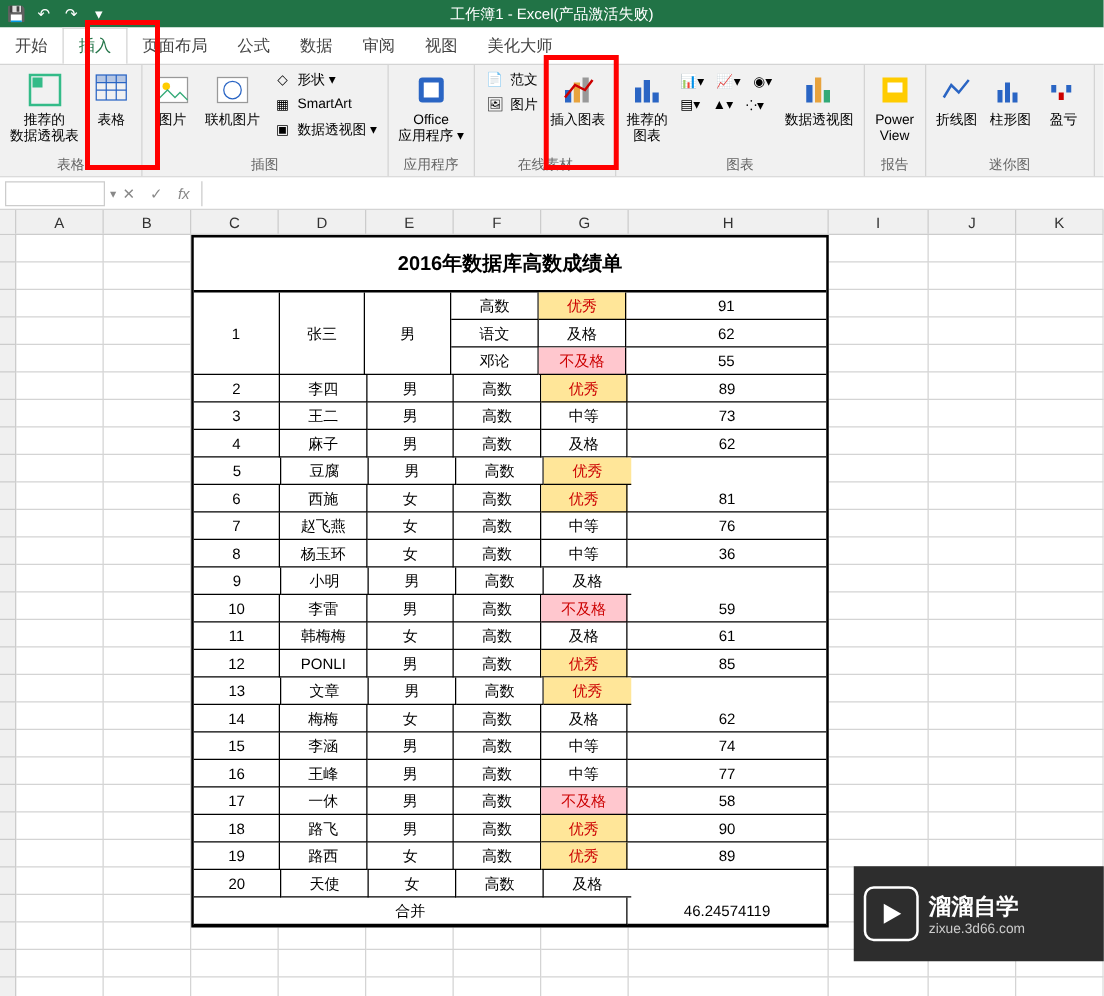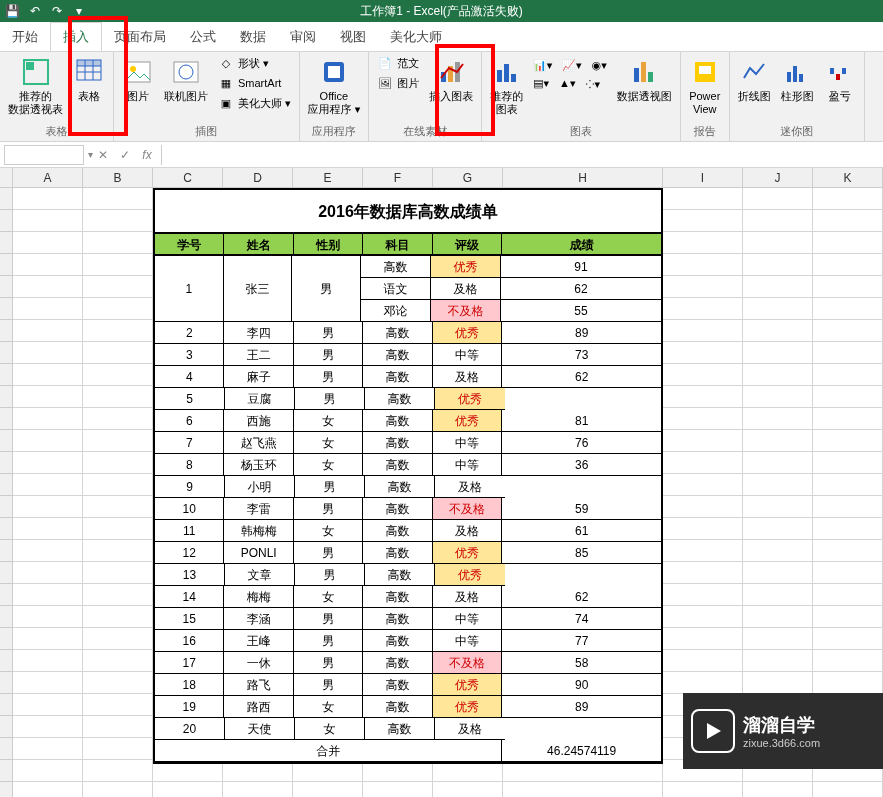--- a/index.html
+++ b/index.html
@@ -155,21 +155,21 @@
         <div class="rbtn-small">
             <span class="icon">◇</span>
             <span>形状 ▾</span>
           </div>
         <div class="rbtn-small">
             <span class="icon">▦</span>
             <span>SmartArt</span>
           </div>
         <div class="rbtn-small">
             <span class="icon">▣</span>
-            <span>美化大师 ▾</span>
+            <span>数据透视图 ▾</span>
           </div>
       </div>
     </div>
     <div class="group-label">插图</div>
   </div>
 
   <div class="group">
     <div class="group-content">
       <div class="rbtn">
         <div class="icon">
@@ -739,28 +739,20 @@
             <div class="cell" style="width: 70px;"></div>
             <div class="cell" style="width: 160px;"></div>
             <div class="cell" style="width: 80px;"></div>
             <div class="cell" style="width: 70px;"></div>
             <div class="cell" style="width: 70px;"></div>
           </div>
         </div>
 
       <div class="data-table" id="data-table" style="left:140px;top:0;width:510px;">
       <div class="dt-title">2016年数据库高数成绩单</div>
-          <div class="dt-header-row">
-            <div class="dc w-id">学号</div>
-            <div class="dc w-name">姓名</div>
-            <div class="dc w-gender">性别</div>
-            <div class="dc w-subj">科目</div>
-            <div class="dc w-grade">评级</div>
-            <div class="dc w-score">成绩</div>
-          </div>
           <div style="display: flex;">
             <div class="dc merged w-id" style="height: 66px; border-bottom: 1px solid rgb(0, 0, 0);">1</div>
             <div class="dc merged w-name" style="height: 66px; border-bottom: 1px solid rgb(0, 0, 0);">张三</div>
             <div class="dc merged w-gender" style="height: 66px; border-bottom: 1px solid rgb(0, 0, 0);">男</div>
             <div>
               <div class="dt-row">
                 <div class="dc w-subj">高数</div>
                 <div class="dc w-grade grade-excellent">优秀</div>
                 <div class="dc w-score">91</div>
               </div>

